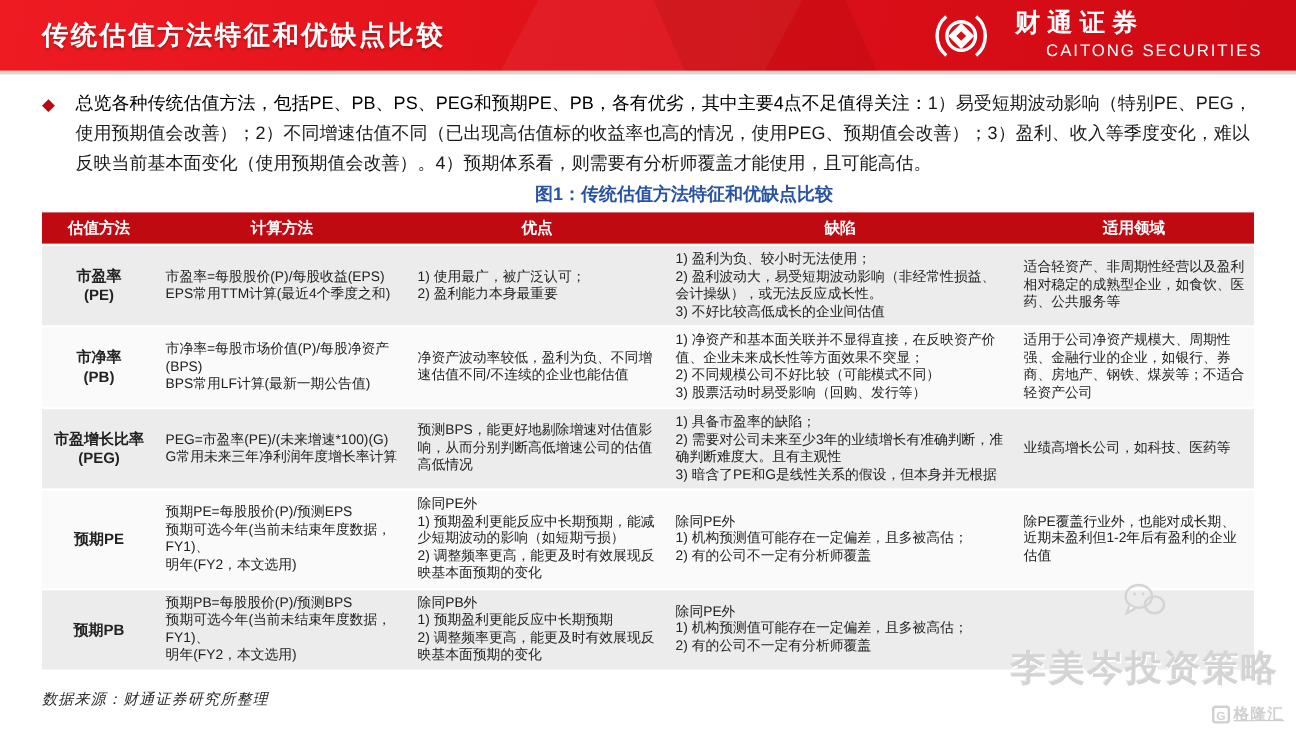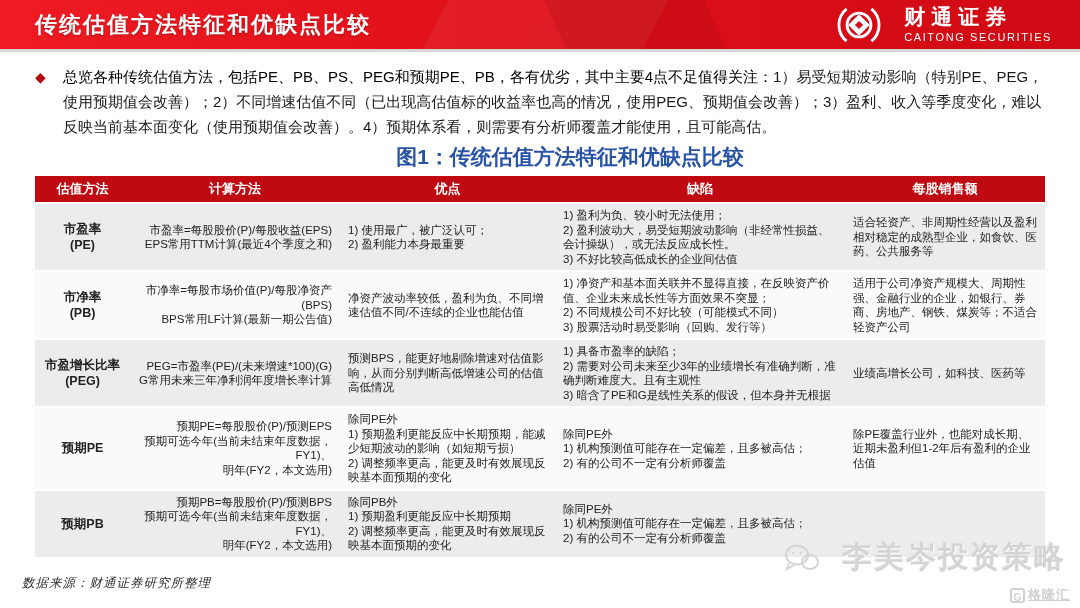--- a/index.html
+++ b/index.html
@@ -1,50 +1,50 @@
 <!DOCTYPE html>
 <html><head>
 <meta charset="utf-8">
 <style>
   * { margin:0; padding:0; box-sizing:border-box; }
   html,body { width:1080px; height:608px; }
   body { font-family:"Liberation Sans","DejaVu Sans",sans-serif; background:#ffffff; position:relative; overflow:hidden; }
 
   
-  .topbar { position:relative; height:52px; background:linear-gradient(100deg,#ee1b23 0%,#e01019 45%,#cf0a14 100%); overflow:hidden; border-bottom:3px solid #d6d6d6; }
+  .topbar { position:relative; height:62px; background:linear-gradient(100deg,#ee1b23 0%,#e01019 45%,#cf0a14 100%); overflow:hidden; border-bottom:3px solid #d6d6d6; }
   .ribbon { position:absolute; top:-40px; height:150px; }
   .r1 { left:430px; width:220px; background:rgba(255,255,255,0.05); transform:skewX(-28deg); }
   .r2 { left:560px; width:160px; background:rgba(100,0,0,0.10); transform:skewX(24deg); }
   .topbar h1 { position:absolute; left:35px; top:50%; transform:translateY(-50%); color:#fff; font-size:22px; font-weight:bold; letter-spacing:2px; text-shadow:0 1px 2px rgba(0,0,0,.25); }
   .logo { position:absolute; right:28px; top:50%; transform:translateY(-50%); display:flex; align-items:center; gap:22px; }
   .logo-cn { color:#fff; font-size:21px; font-weight:bold; letter-spacing:6px; line-height:1.05; }
-  .logo-en { color:#fff; font-size:11px; letter-spacing:1.6px; margin-top:2px; }
+  .logo-en { color:#fff; font-size:14px; letter-spacing:1.6px; margin-top:2px;margin-left:26px; }
 
   
   .summary { position:relative; margin:12px 30px 4px 35px; padding-left:28px; font-size:15px; line-height:25px; color:#111; }
   .diamond { position:absolute; left:0; top:1px; color:#b50a10; font-size:14px; }
   .lead { font-weight:normal; color:#000; }
   .rest { font-weight:normal; color:#1a1a1a; }
 
   
-  .figtitle { text-align:center; color:#2853a4; font-weight:bold; font-size:21px; margin:2px 0 3px 60px; }
+  .figtitle { text-align:center; color:#2853a4; font-weight:bold; font-size:15px; margin:2px 0 3px 60px; }
 
   
   table.valuation { width:1010px; margin-left:35px; border-collapse:separate; border-spacing:0 2px; table-layout:fixed; }
   .valuation th { background:#c00a12; color:#fff; font-size:13px; font-weight:bold; height:26px; padding:2px 0; }
   .valuation td { font-size:11.5px; line-height:14.5px; color:#222; padding:4px 8px; vertical-align:middle; white-space:pre-line; }
   .valuation tbody tr:nth-child(odd) td { background:#ececec; }
   .valuation tbody tr:nth-child(even) td { background:#fafafa; }
   td.method { font-weight:bold; text-align:center; font-size:12.5px; line-height:16px;margin-top:44px; }
-  td.calc { text-align:right; }
+  td.calc { text-align:left; }
   td.pros, td.cons, td.fields { text-align:left; }
 
   
-  .source { position:absolute; left:22px; bottom:16px; font-family:"DejaVu Serif","Liberation Serif",serif; font-style:italic; font-size:12.5px; color:#2b2b2b; letter-spacing:1px; }
-  .watermark { position:absolute; right:14px; bottom:30px; display:flex; align-items:center; gap:21px; pointer-events:none; }
+  .source { position:absolute; left:35px; bottom:16px; font-family:"DejaVu Serif","Liberation Serif",serif; font-style:italic; font-size:12.5px; color:#2b2b2b; letter-spacing:1px; }
+  .watermark { position:absolute; right:14px; bottom:30px; display:flex; align-items:center; gap:21px; pointer-events:none;flex-direction:column; }
   .watermark-text { font-size:30px; font-weight:bold; color:#d4d4d4; letter-spacing:2px; text-shadow:1px 1px 0 #ffffff,-1px -1px 0 #eaeaea; }
   .glh { position:absolute; right:10px; bottom:4px; display:flex; align-items:center; gap:3px; color:#d0d0d0; }
   .glh-box { display:inline-block; width:15px; height:15px; border:2px solid #d0d0d0; border-radius:3px; font-size:10px; font-weight:bold; text-align:center; line-height:15px; color:#d0d0d0; }
   .glh-text { font-size:13px; font-weight:bold; letter-spacing:1px;text-decoration:underline; }
 </style>
 </head>
 <body>
 
 <div class="page">
 
@@ -79,21 +79,21 @@
         <col style="width:215px">
         <col style="width:290px">
         <col style="width:200px">
     </colgroup>
     <thead>
       <tr>
         <th>估值方法</th>
         <th>计算方法</th>
         <th>优点</th>
         <th>缺陷</th>
-        <th>每股销售额</th>
+        <th>适用领域</th>
       </tr>
     </thead>
     <tbody>
       <tr>
         <td class="method">市盈率
 (PE)</td>
         <td class="calc">市盈率=每股股价(P)/每股收益(EPS)
 EPS常用TTM计算(最近4个季度之和)</td>
         <td class="pros">1) 使用最广，被广泛认可；
 2) 盈利能力本身最重要</td>

